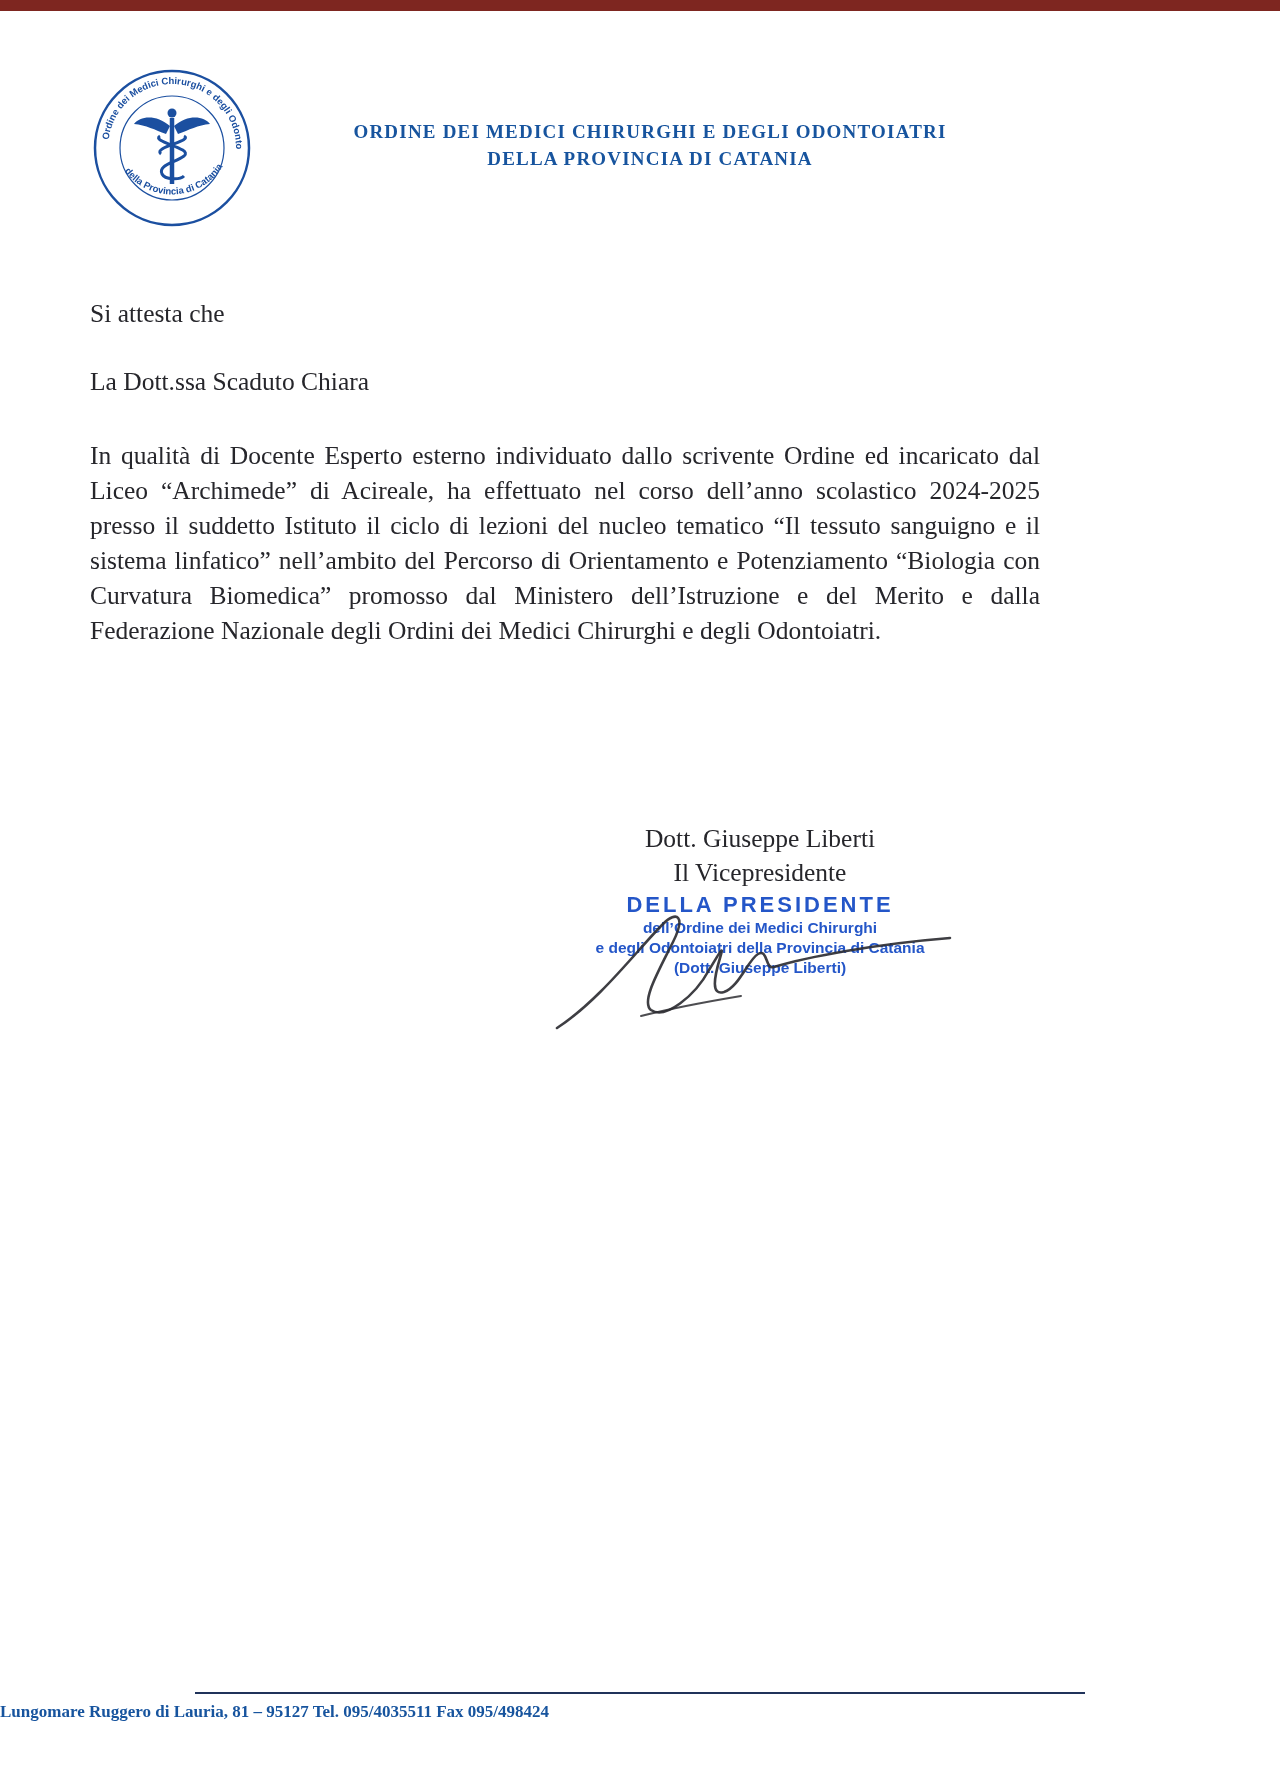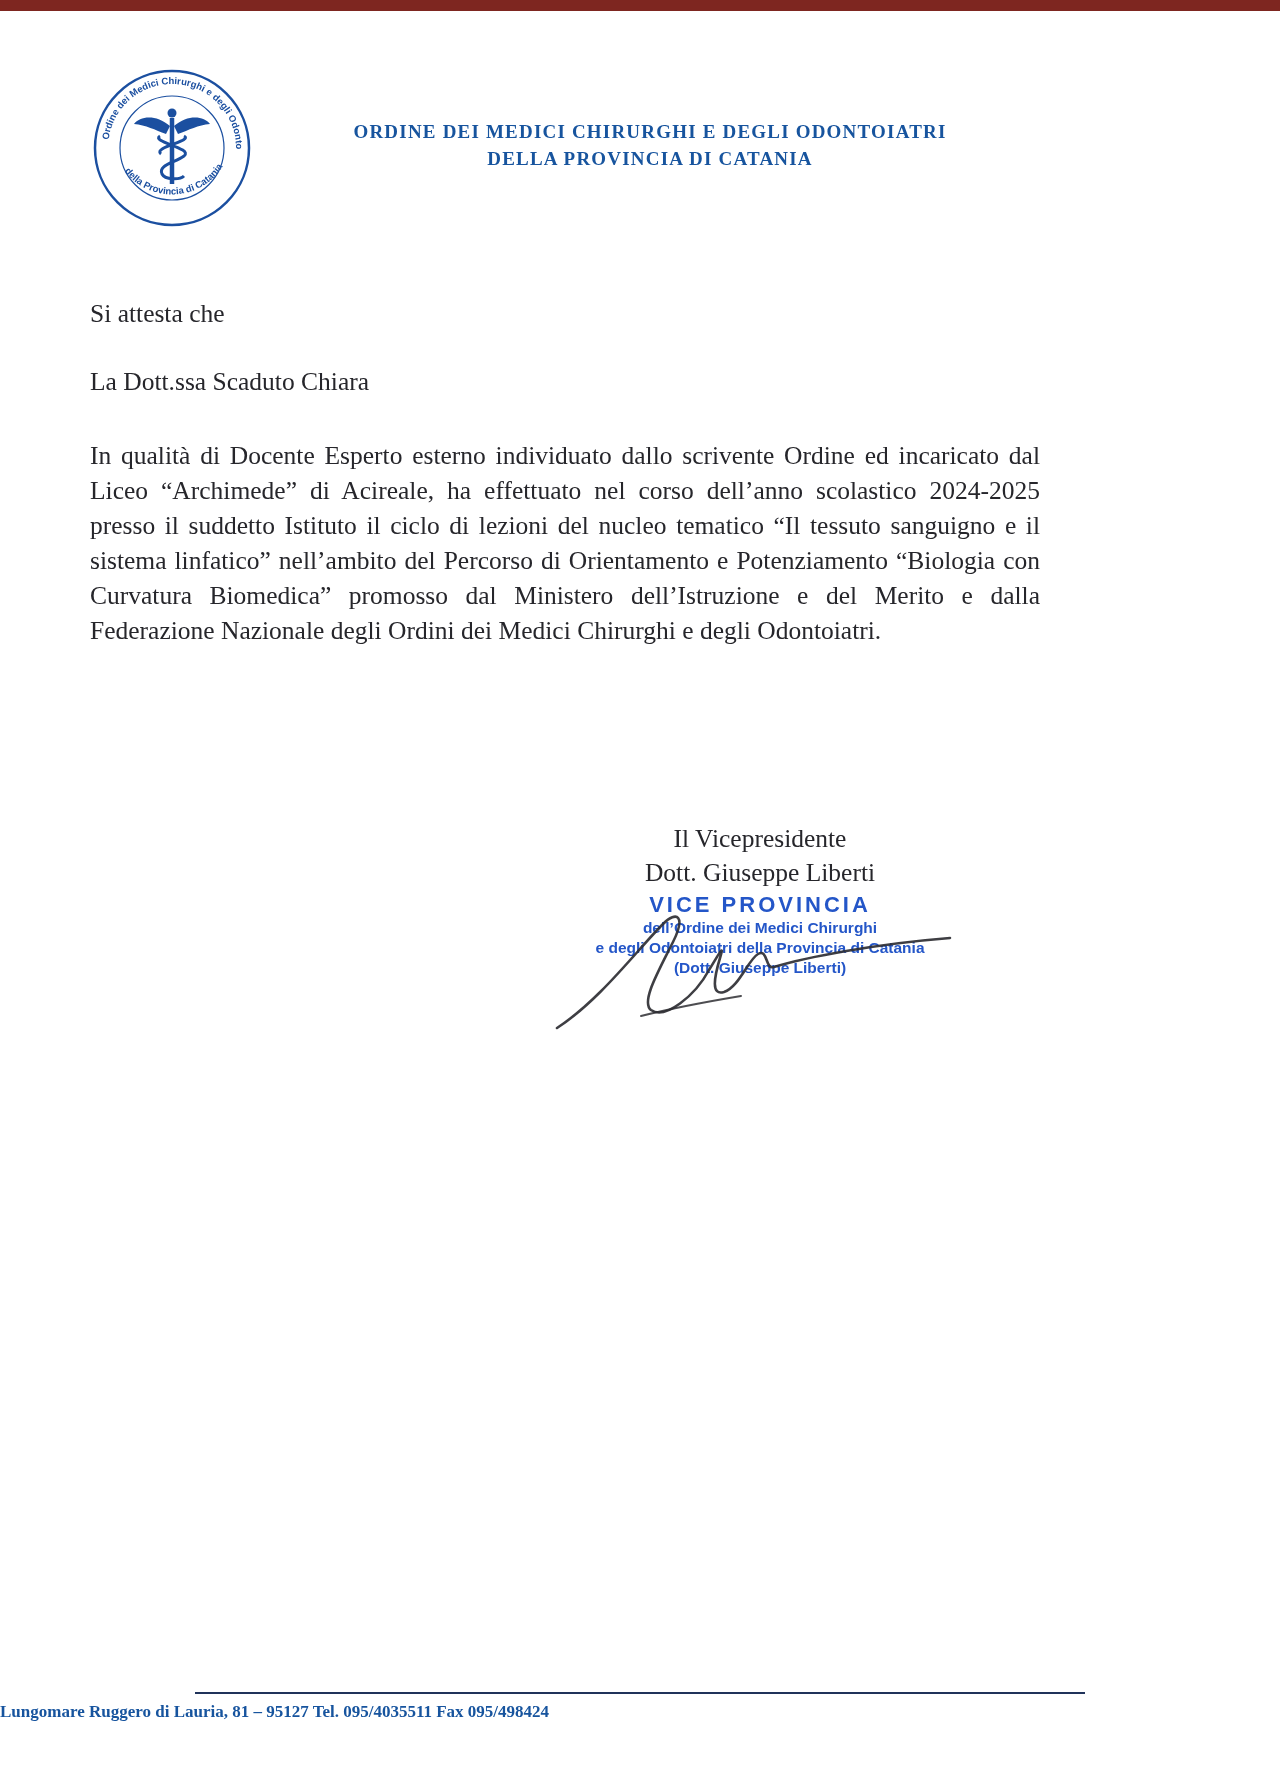--- a/index.html
+++ b/index.html
@@ -136,26 +136,26 @@
   <div class="body-text recipient">
     <span>La Dott.ssa </span><span class="bold">Scaduto Chiara</span>
   </div>
 
   <div class="body-text paragraph">
     <span>In qualità di Docente Esperto esterno individuato dallo scrivente Ordine ed incaricato dal Liceo “Archimede” di Acireale, ha effettuato nel corso dell’anno scolastico 2024-2025 presso il suddetto Istituto il ciclo di lezioni del nucleo tematico “Il tessuto sanguigno e il sistema linfatico” nell’ambito del </span><span class="bold">Percorso di Orientamento e Potenziamento “Biologia con Curvatura Biomedica”</span><span> promosso dal Ministero dell’Istruzione e del Merito e dalla Federazione Nazionale degli Ordini dei Medici Chirurghi e degli Odontoiatri.</span>
   </div>
 
 
   <div class="sig-block">
+    <div>Dott. Giuseppe Liberti</div>
     <div>Il Vicepresidente</div>
-    <div>Dott. Giuseppe Liberti</div>
   </div>
 
   <div class="stamp">
-    <div class="stamp-title">VICE PROVINCIA</div>
+    <div class="stamp-title">DELLA PRESIDENTE</div>
     <div class="stamp-line">dell’Ordine dei Medici Chirurghi</div>
     <div class="stamp-line">e degli Odontoiatri della Provincia di Catania</div>
     <div class="stamp-line">(Dott. Giuseppe Liberti)</div>
   </div>
 
   <svg class="signature-svg" viewBox="0 0 430 145">
     <path d="M 12 130 C 55 102, 92 52, 118 26 C 132 12, 141 18, 128 44
              C 112 76, 96 104, 106 112 C 120 122, 150 98, 164 72
              C 174 56, 180 44, 175 60 C 169 80, 166 98, 179 94
              C 194 89, 203 62, 213 56 C 223 50, 220 72, 229 69

